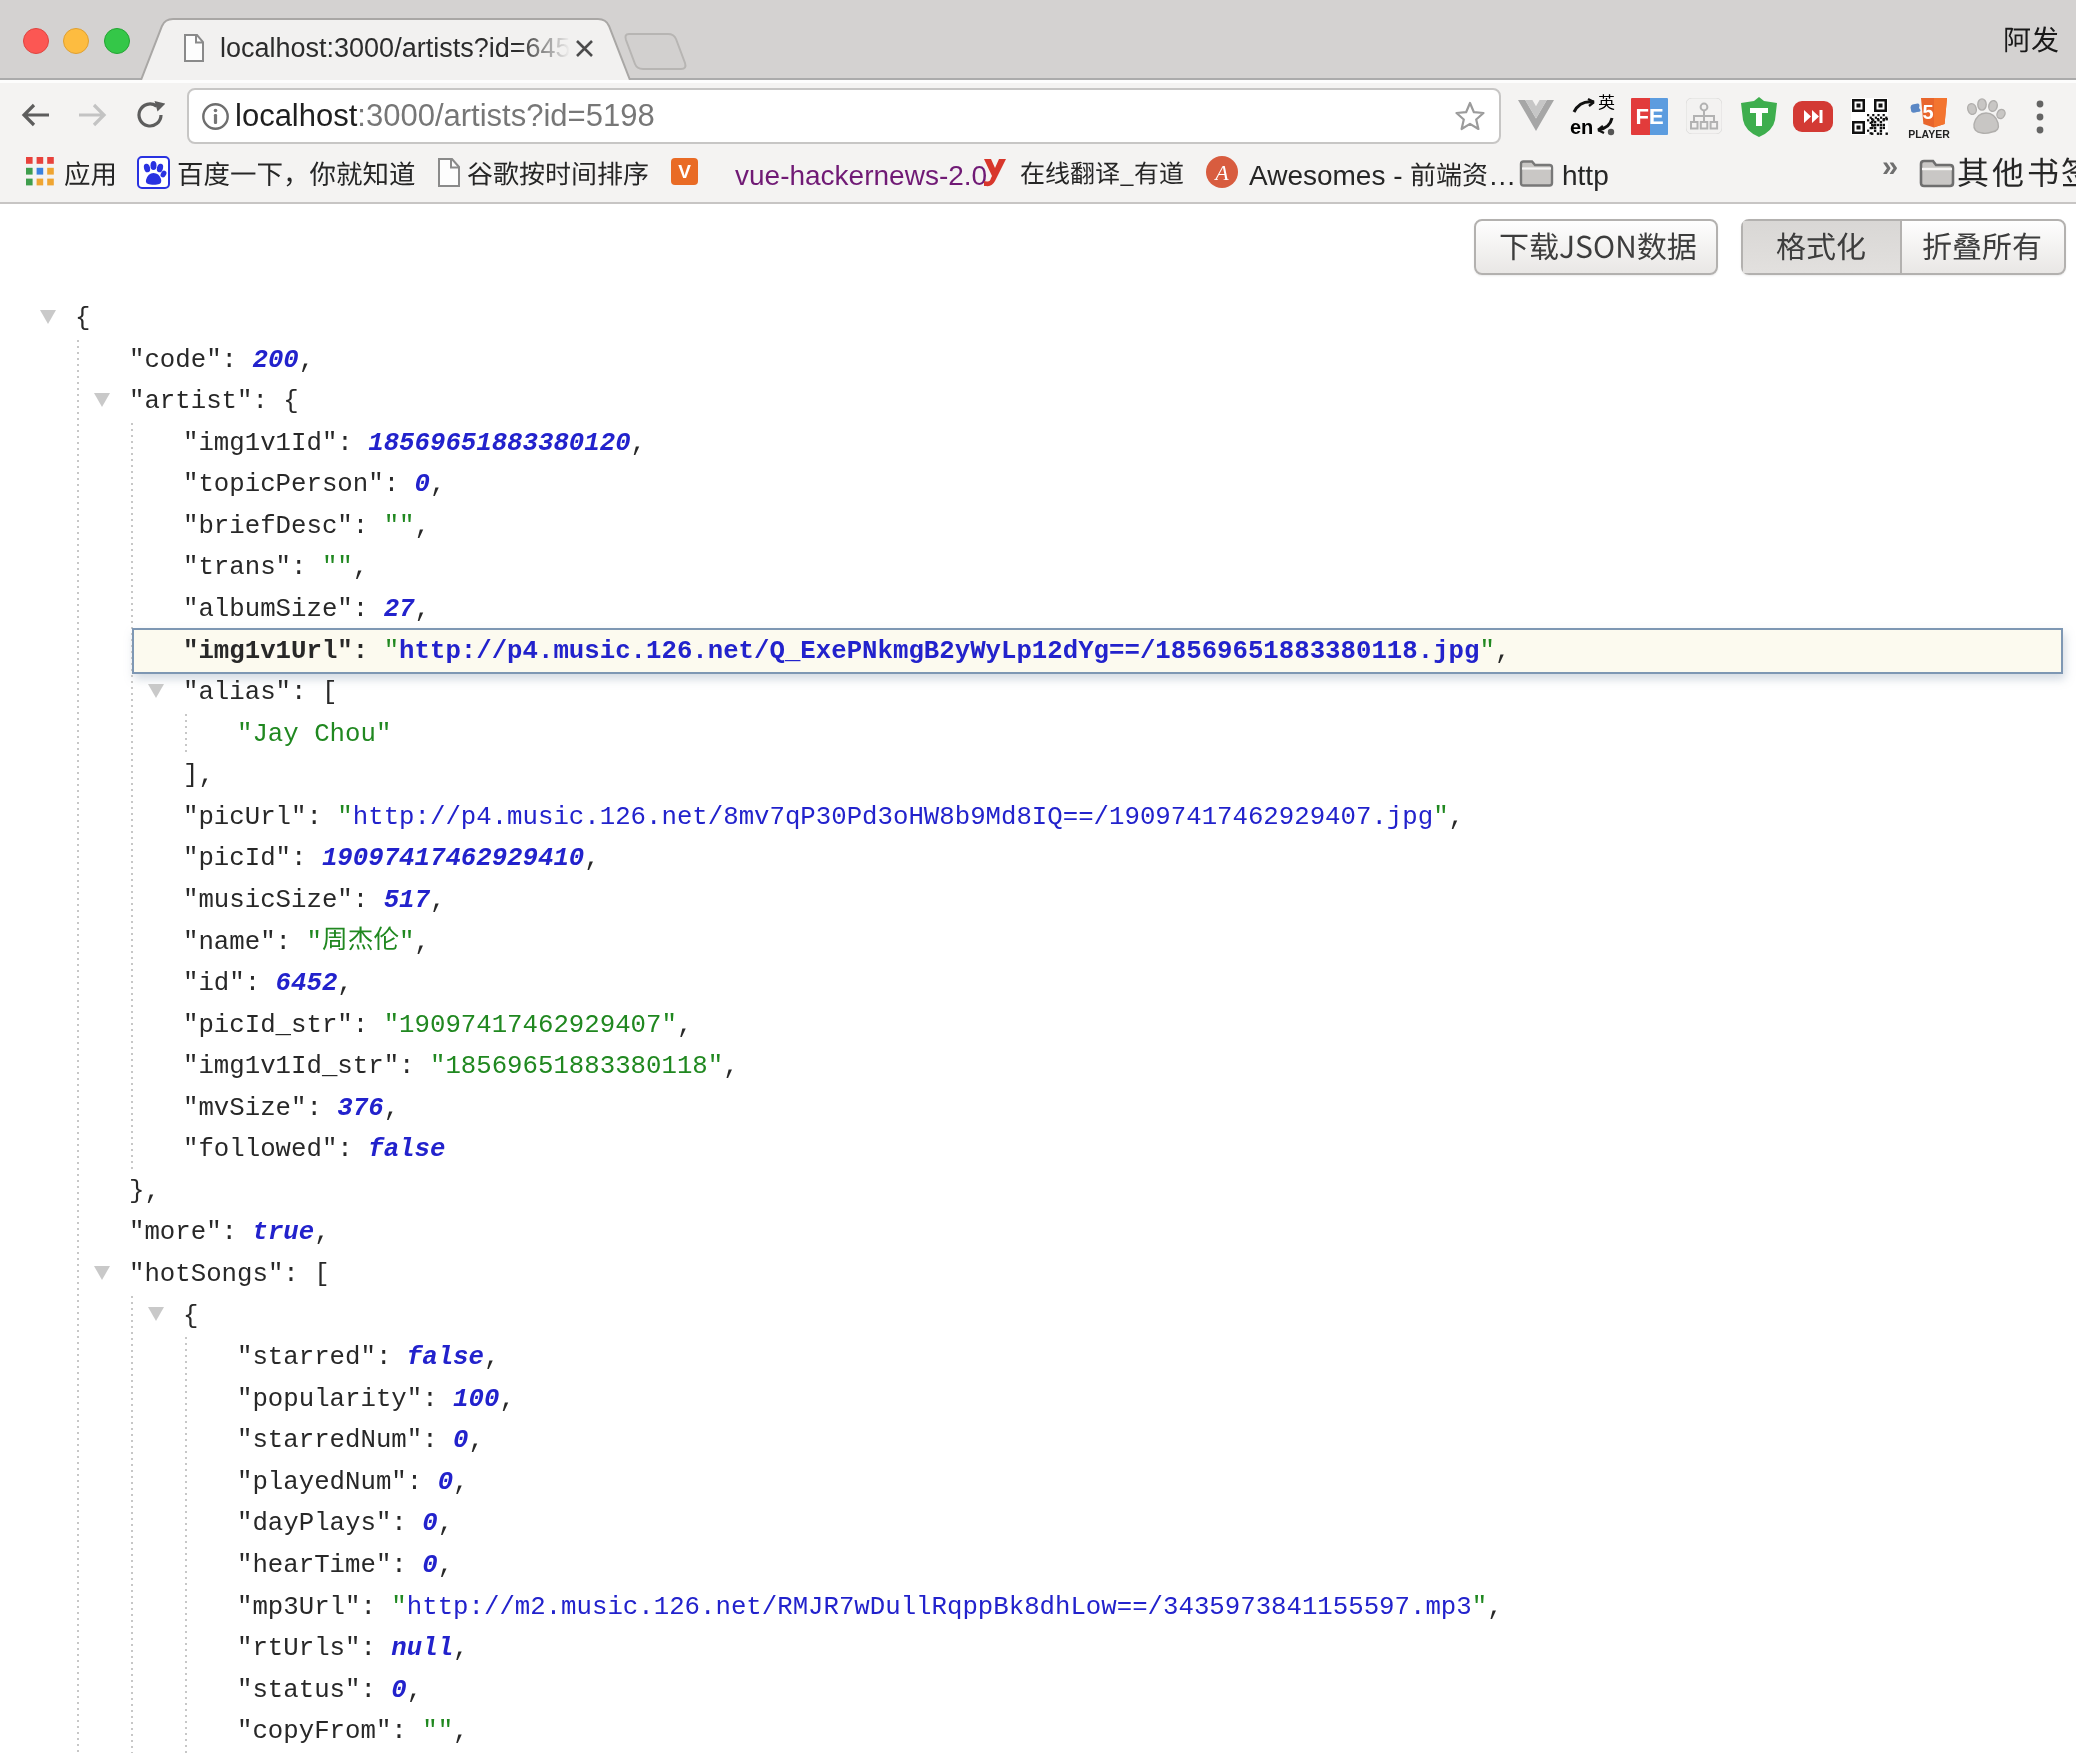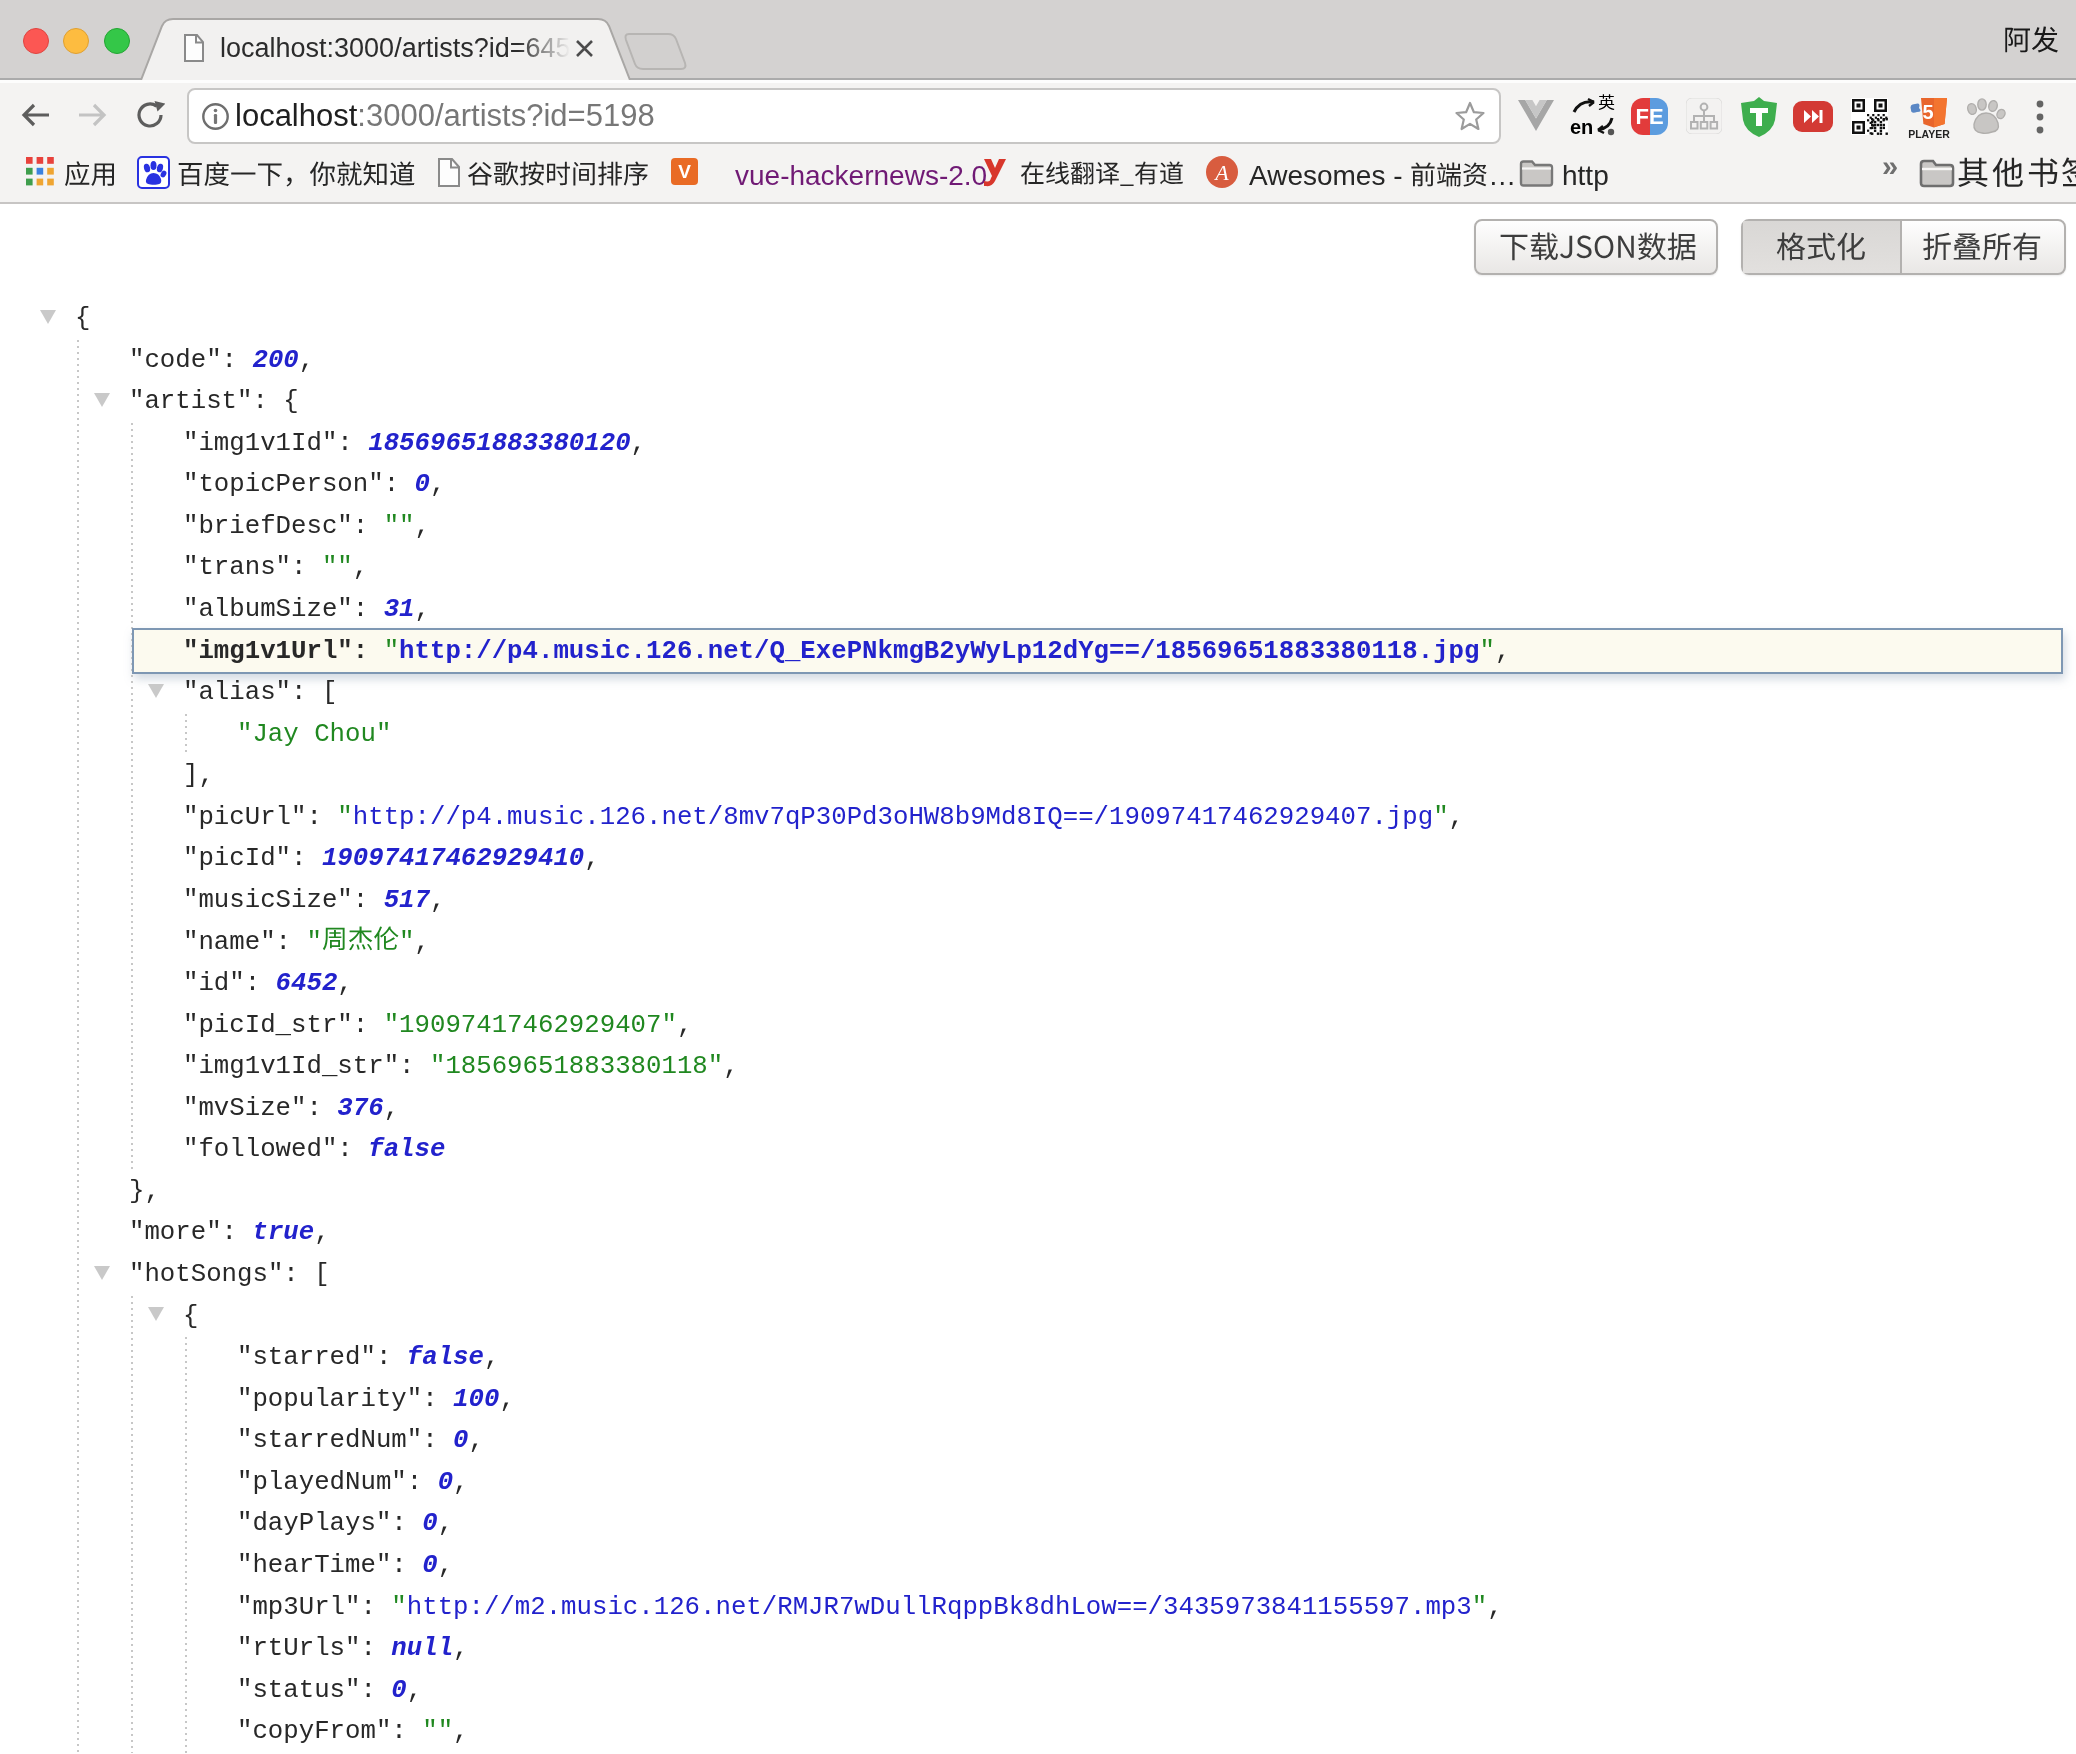--- a/index.html
+++ b/index.html
@@ -81,21 +81,21 @@
 <path d="M24,6 l-6,-3 m6,3 l-5,4" stroke="#111" stroke-width="2.4" fill="none"></path>
 <path d="M42,22 Q40,32 28,34" fill="none" stroke="#111" stroke-width="3"></path>
 <path d="M28,34 l6,3 m-6,-3 l5,-4" stroke="#111" stroke-width="2.4" fill="none"></path>
 <circle cx="41" cy="36" r="3.2" fill="#555"></circle>
 <text x="0" y="38" font-size="20" font-weight="bold" fill="#000" font-family="Liberation Sans">en</text>
 </svg>
   </div>
 <div class="abs" style="left:1598px;top:94px;"><svg class="" width="17.0" height="17.7" viewBox="0 0 17.0 17.7">
       <path fill="#000" d="M7.8 4.0V5.9H2.7V9.9H1.0V11.1H7.3C6.6 12.6 4.9 14.0 0.6 14.9C0.9 15.2 1.3 15.7 1.4 16.0C5.9 14.9 7.8 13.3 8.6 11.5C9.9 14.0 12.3 15.4 15.7 16.0C15.8 15.7 16.2 15.1 16.5 14.9C13.2 14.4 10.9 13.2 9.7 11.1H16.1V9.9H14.4V5.9H9.1V4.0ZM3.9 9.9V7.0H7.8V8.7C7.8 9.1 7.8 9.5 7.7 9.9ZM13.1 9.9H9.0C9.1 9.5 9.1 9.1 9.1 8.7V7.0H13.1ZM10.9 0.3V1.9H6.0V0.3H4.8V1.9H1.2V3.1H4.8V4.8H6.0V3.1H10.9V4.8H12.2V3.1H15.8V1.9H12.2V0.3Z"></path>
     </svg></div>
-<div class="abs" style="left:1631px;top:98px;width:37px;height:37px;border-radius:12px;overflow:hidden;">
+<div class="abs" style="left:1631px;top:98px;width:37px;height:37px;border-radius:1px;overflow:hidden;">
 <div class="abs" style="left:0;top:0;width:19px;height:37px;background:#e23b3b;"></div>
 <div class="abs" style="left:19px;top:0;width:18px;height:37px;background:#5c9cdf;"></div>
 <div class="abs" style="left:0;top:0;width:37px;height:37px;font-size:22px;font-weight:bold;color:#fff;text-align:center;line-height:37px;">FE</div>
 </div>
 <svg class="abs" style="left:1686px;top:98px;" width="36" height="36" viewBox="0 0 36 36">
 <rect x="0" y="0" width="36" height="36" rx="6" fill="#f3f2f1" stroke="#dedddc"></rect>
 <circle cx="18" cy="9" r="3.4" fill="none" stroke="#b2b2b2" stroke-width="2"></circle>
 <path d="M18,12 L18,18 M8,24 L8,18 L28,18 L28,24 M18,18 L18,24" fill="none" stroke="#b2b2b2" stroke-width="2"></path>
 <rect x="5" y="24" width="6.5" height="6.5" fill="none" stroke="#b2b2b2" stroke-width="2"></rect>
 <rect x="14.8" y="24" width="6.5" height="6.5" fill="none" stroke="#b2b2b2" stroke-width="2"></rect>
@@ -273,21 +273,21 @@
 <div id="json">
     <div class="ln "><span class="tri"></span>{</div>
     <div class="kids">
       <div class="ln ">"code": <span class="num">200</span>,</div>
       <div class="ln "><span class="tri"></span>"artist": {</div>
       <div class="kids">
         <div class="ln ">"img1v1Id": <span class="num">18569651883380120</span>,</div>
         <div class="ln ">"topicPerson": <span class="num">0</span>,</div>
         <div class="ln ">"briefDesc": <span class="str">""</span>,</div>
         <div class="ln ">"trans": <span class="str">""</span>,</div>
-        <div class="ln ">"albumSize": <span class="num">31</span>,</div>
+        <div class="ln ">"albumSize": <span class="num">27</span>,</div>
         <div class="ln "><span class="b">"img1v1Url": </span><span class="q">"</span><span class="lnk b">http://p4.music.126.net/Q_ExePNkmgB2yWyLp12dYg==/18569651883380118.jpg</span><span class="q">"</span>,</div>
         <div class="ln "><span class="tri"></span>"alias": [</div>
         <div class="kids">
           <div class="ln "><span class="str">"Jay Chou"</span></div>
         </div>
         <div class="ln ">],</div>
         <div class="ln ">"picUrl": <span class="q">"</span><span class="lnk">http://p4.music.126.net/8mv7qP30Pd3oHW8b9Md8IQ==/19097417462929407.jpg</span><span class="q">"</span>,</div>
         <div class="ln ">"picId": <span class="num">19097417462929410</span>,</div>
         <div class="ln ">"musicSize": <span class="num">517</span>,</div>
         <div class="ln ">"name": <span class="q">"</span><svg style="vertical-align:-4.5px;" width="77" height="27" viewBox="0 0.5 0 77.1 26.7">

